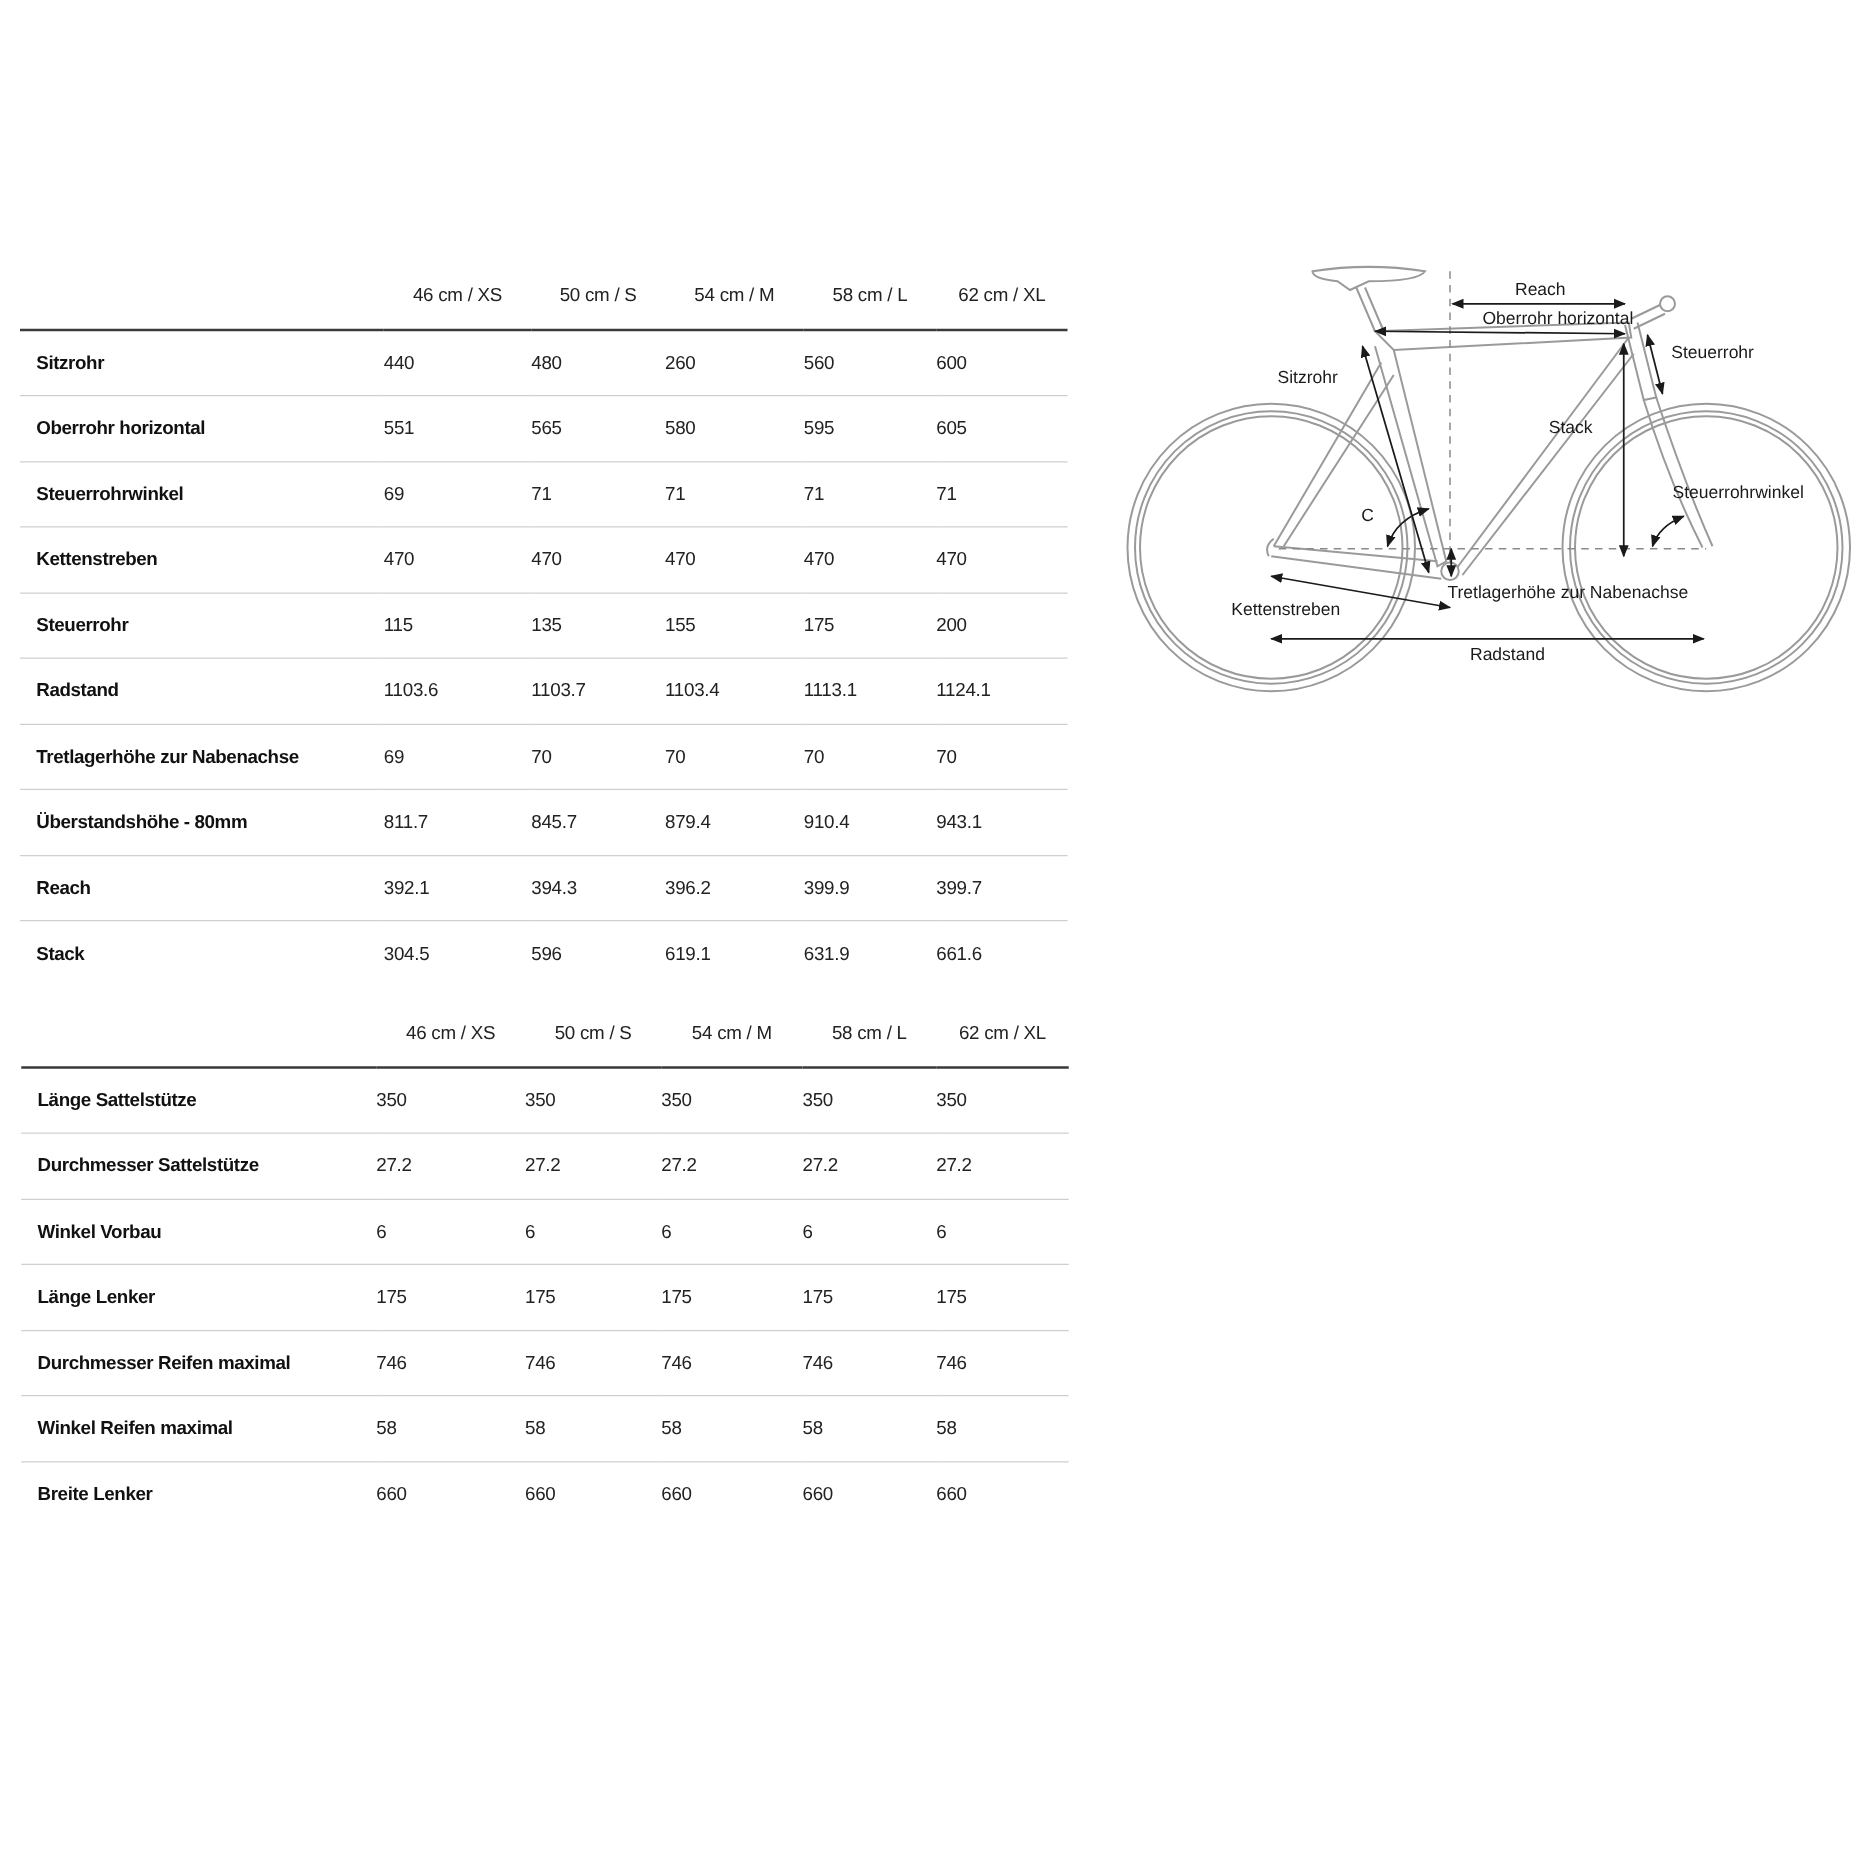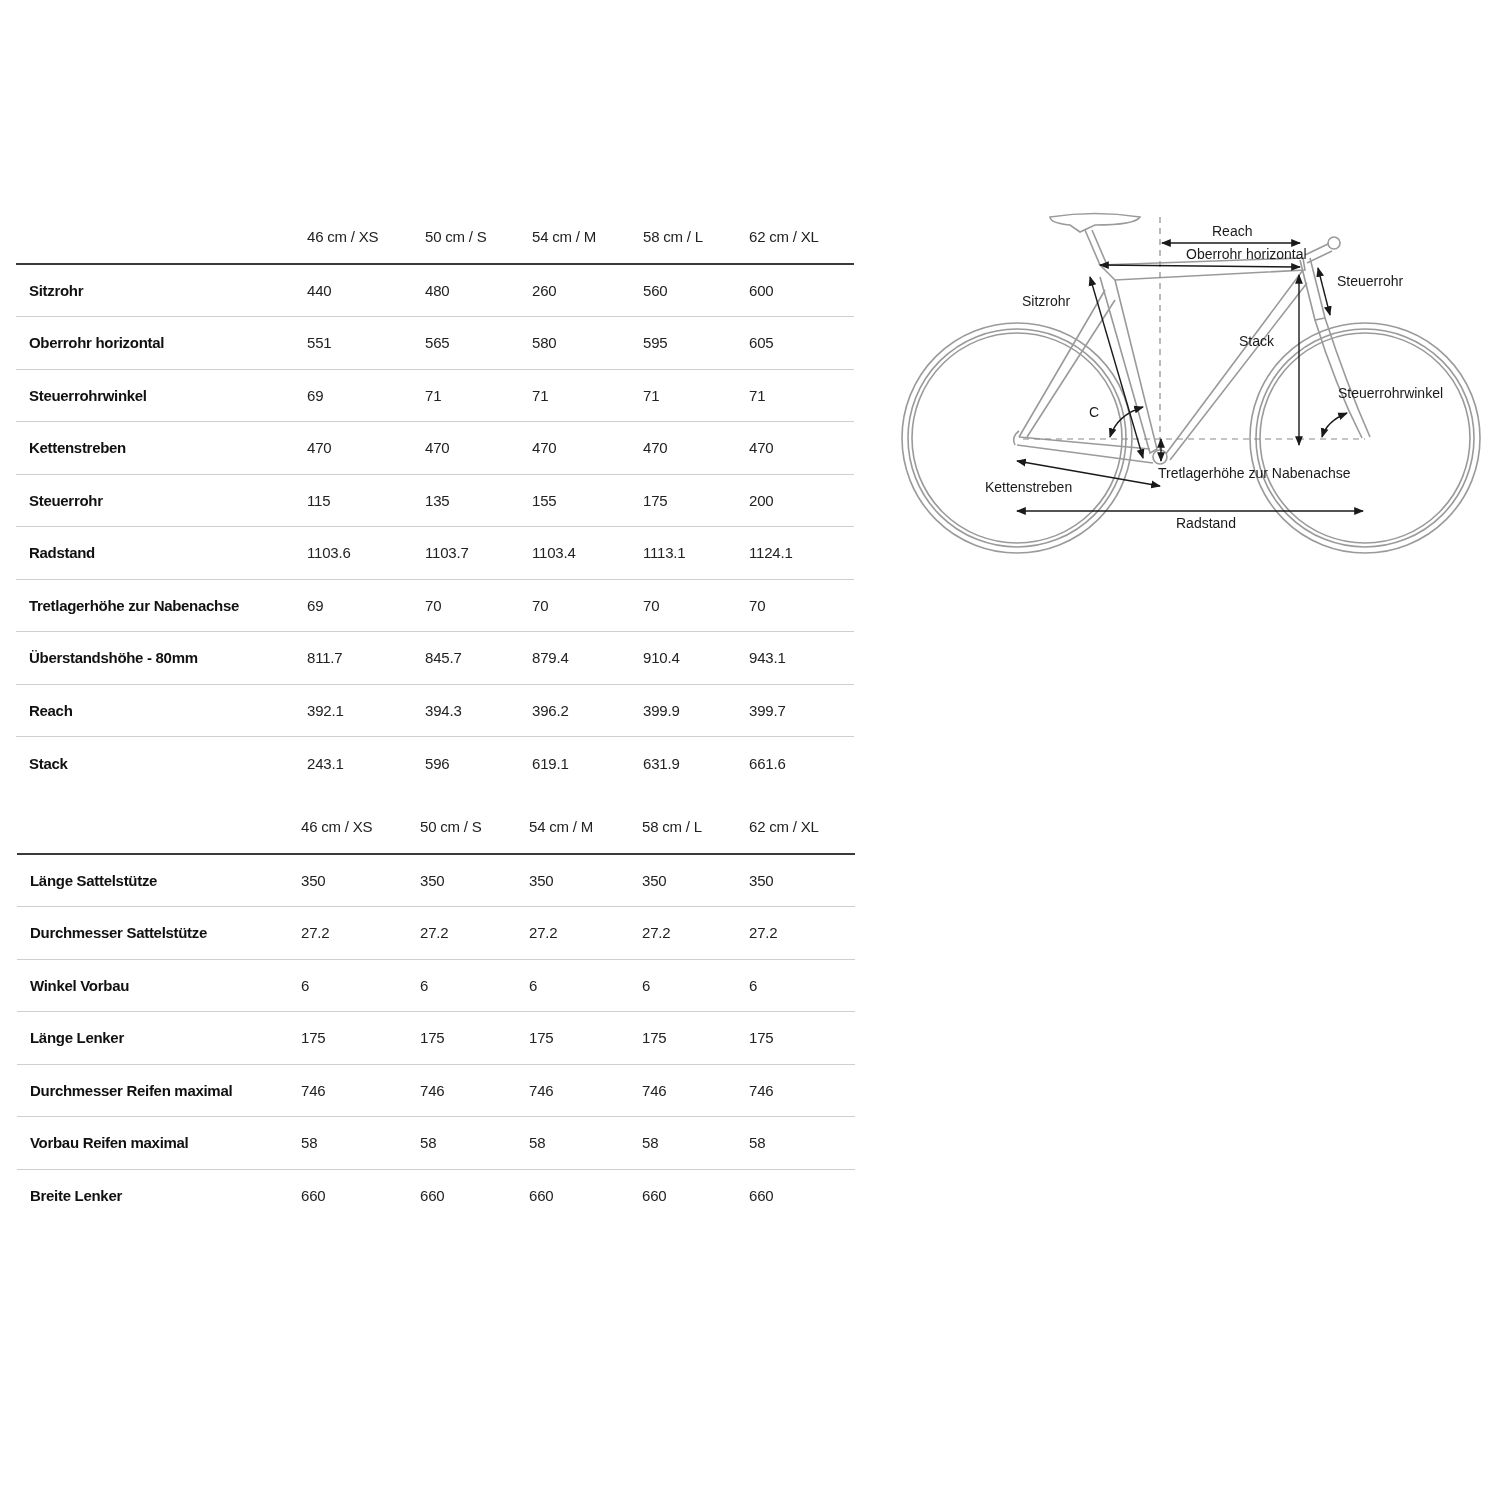--- a/index.html
+++ b/index.html
@@ -1,20 +1,20 @@
 <!DOCTYPE html>
 <html><head>
 <meta charset="utf-8">
 <style>
   html, body { margin:0; padding:0; background:#ffffff; }
   body { width:1500px; height:1500px; position:relative; overflow:hidden;
          font-family:"Liberation Sans", "DejaVu Sans", sans-serif; color:#1a1a1a; }
   .geo-table { position:absolute; border-collapse:collapse; table-layout:fixed; }
   .geo-table td, .geo-table th { padding:0; font-size:15px; vertical-align:middle; }
-  .geo-table th { font-weight:normal; text-align:left; color:#222; letter-spacing:-0.2px; }
+  .geo-table th { font-weight:normal; text-align:center; color:#222; letter-spacing:-0.2px; }
   .geo-table td.label { font-weight:bold; color:#111; padding-left:13px; letter-spacing:-0.3px; }
   .geo-table td.val { color:#222; letter-spacing:-0.2px; }
   .geo-table thead tr { border-bottom:2px solid #3a3a3a; }
   .geo-table tbody tr { border-bottom:1px solid #cfcfcf; }
   .geo-table tbody tr:last-child { border-bottom:none; }
 
   #table-top { left:16px; top:210px; width:838px; }
   #table-top thead tr { height:54px; }
   #table-top tbody tr { height:52.5px; }
 
@@ -115,21 +115,21 @@
       <tr>
         <td class="label">Reach</td>
         <td class="val">392.1</td>
         <td class="val">394.3</td>
         <td class="val">396.2</td>
         <td class="val">399.9</td>
         <td class="val">399.7</td>
       </tr>
       <tr>
         <td class="label">Stack</td>
-        <td class="val">243.1</td>
+        <td class="val">304.5</td>
         <td class="val">596</td>
         <td class="val">619.1</td>
         <td class="val">631.9</td>
         <td class="val">661.6</td>
       </tr>
     </tbody>
 </table>
 
 <table id="table-bottom" class="geo-table">
   <colgroup>
@@ -185,21 +185,21 @@
       </tr>
       <tr>
         <td class="label">Durchmesser Reifen maximal</td>
         <td class="val">746</td>
         <td class="val">746</td>
         <td class="val">746</td>
         <td class="val">746</td>
         <td class="val">746</td>
       </tr>
       <tr>
-        <td class="label">Vorbau Reifen maximal</td>
+        <td class="label">Winkel Reifen maximal</td>
         <td class="val">58</td>
         <td class="val">58</td>
         <td class="val">58</td>
         <td class="val">58</td>
         <td class="val">58</td>
       </tr>
       <tr>
         <td class="label">Breite Lenker</td>
         <td class="val">660</td>
         <td class="val">660</td>

